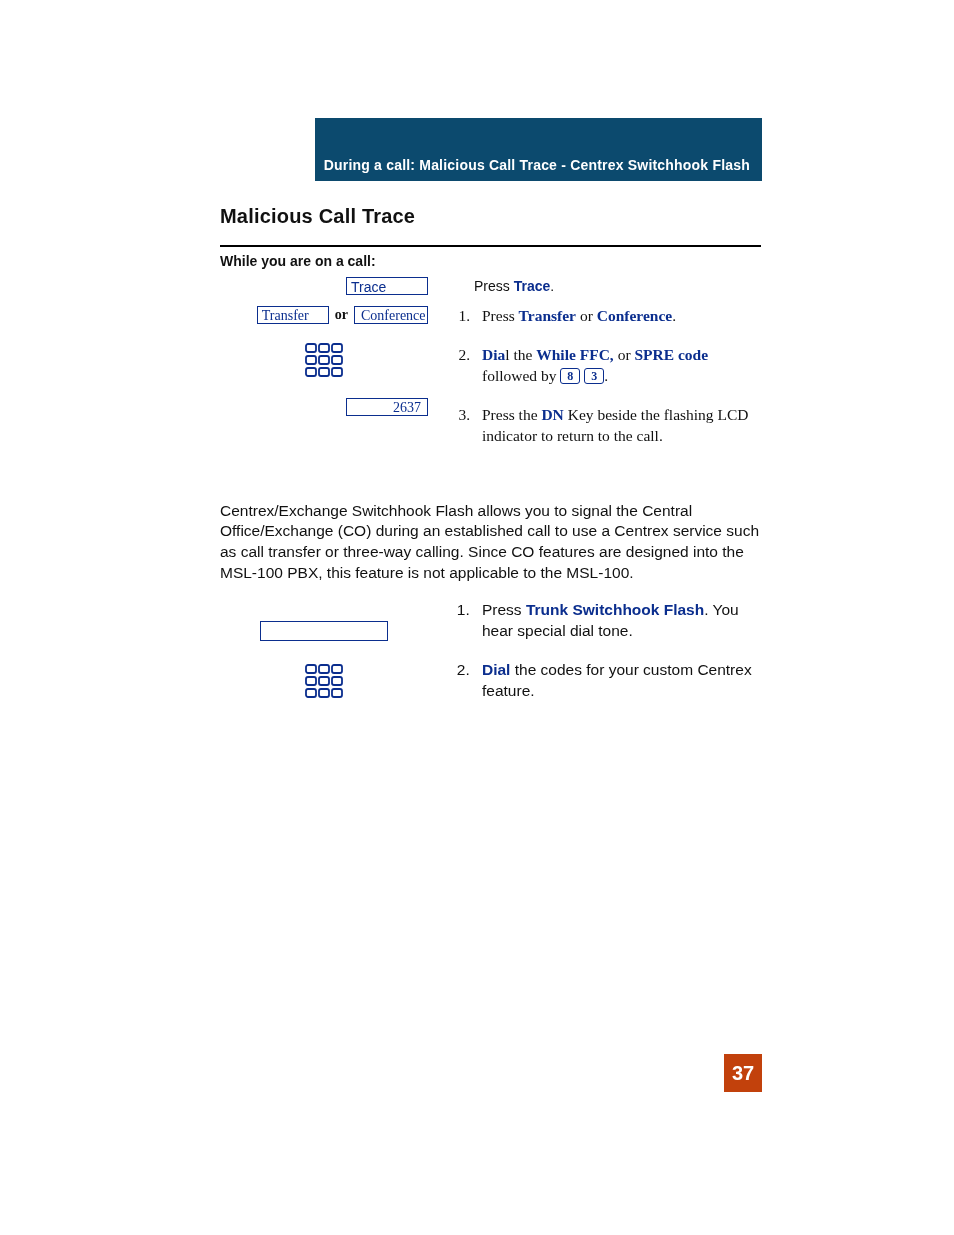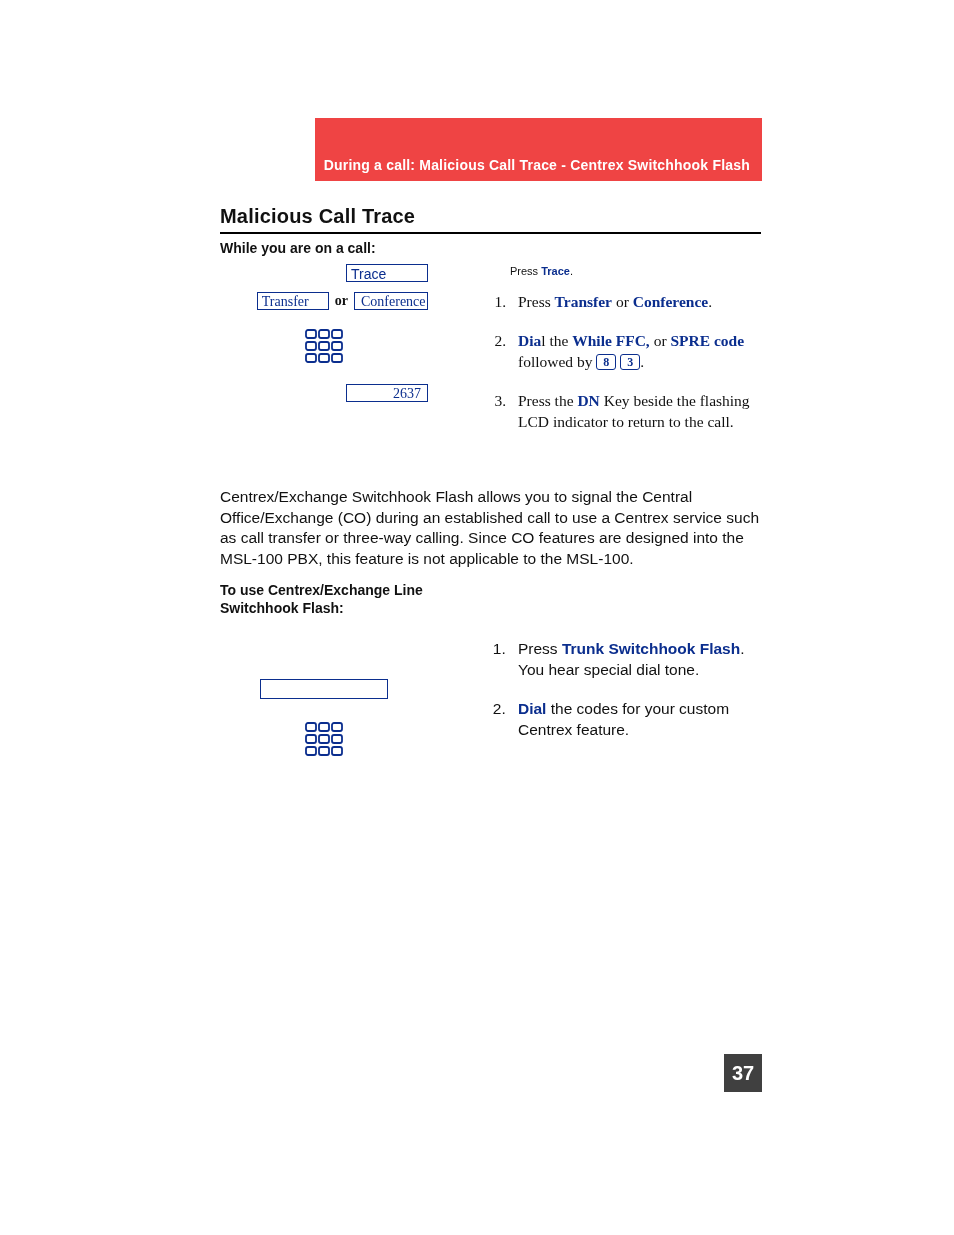--- a/index.html
+++ b/index.html
@@ -15,21 +15,21 @@
     width: 954px;
     height: 1235px;
     box-sizing: border-box;
   }
   .header-bar {
     position: absolute;
     top: 118px;
     left: 315px;
     width: 447px;
     height: 63px;
-    background: #ef4444;
+    background: #0c4a6e;
   }
   .header-text {
     position: absolute;
     right: 12px;
     bottom: 8px;
     color: #fff;
     font-size: 14px;
     font-weight: 700;
     letter-spacing: 0.2px;
     white-space: nowrap;
@@ -39,39 +39,38 @@
     top: 205px;
     left: 220px;
     width: 541px;
   }
   h2.section {
     font-size: 20px;
     font-weight: 700;
     margin: 0 0 2px 0;
     color: #111;
     border-bottom: 2px solid #000;
-    padding-bottom: 4px;
+    padding-bottom: 17px;
     letter-spacing: 0.2px;
   }
   p.body {
     font-size: 15.5px;
     line-height: 1.35;
     margin: 10px 0 12px 0;
     color: #111;
   }
   .sub-head {
     font-size: 14px;
     font-weight: 700;
     margin: 6px 0 8px 0;
   }
   .row {
     display: flex;
     align-items: flex-start;
     margin: 6px 0 10px 0;
-    gap: 36px;
   }
   .left-col {
     width: 228px;
     flex: 0 0 228px;
     display: flex;
     justify-content: flex-end;
     align-items: center;
     padding-right: 20px;
     box-sizing: border-box;
   }
@@ -151,30 +150,30 @@
   .keypad {
     display: inline-block;
   }
   .keypad svg { display: block; }
   .page-num-box {
     position: absolute;
     right: 192px;
     bottom: 143px;
     width: 38px;
     height: 38px;
-    background: #404040;
+    background: #c2410c;
     color: #fff;
     font-weight: 700;
     font-size: 20px;
     display: flex;
     align-items: center;
     justify-content: center;
   }
   .section2 { margin-top: 36px; }
-  .instr-line { font-size: 11px; }
+  .instr-line { font-size: 14px; }
 </style>
 </head>
 <body>
 
 <div class="page">
 
   <div class="header-bar">
     <div class="header-text">During a call: Malicious Call Trace - Centrex Switchhook Flash</div>
   </div>
 
@@ -232,26 +231,22 @@
           <li>
             <span>Press the </span><span class="kw">DN</span><span> Key beside the flashing LCD indicator to return to the call.</span>
           </li>
         </ol>
       </div>
     </div>
 
     <div class="section2">
       <p class="body">Centrex/Exchange Switchhook Flash allows you to signal the Central Office/Exchange (CO) during an established call to use a Centrex service such as call transfer or three-way calling. Since CO features are designed into the MSL-100 PBX, this feature is not applicable to the MSL-100.</p>
 
-      <div class="sub-head" style="line-height:1.25;">
-        <span>To use Centrex/Exchange Line</span><br>
-        <span>Switchhook Flash:</span>
-      </div>
-
-      <div class="row" style="align-items:flex-end; margin-top:22px;">
+
+      <div class="row" style="align-items:center; margin-top:16px;">
         <div class="left-col top" style="flex-direction:column; justify-content:flex-start; align-items:center; gap:22px;">
           <div style="display:flex; justify-content:center; width:100%;">
             <span class="btn-empty"></span>
           </div>
           <div class="keypad">
             <svg width="40" height="38" viewBox="0 0 40 38">
               <g fill="none" stroke="#0b2e8e" stroke-width="1.8">
                 <rect x="2" y="2" width="10" height="8" rx="2"></rect>
                 <rect x="15" y="2" width="10" height="8" rx="2"></rect>
                 <rect x="28" y="2" width="10" height="8" rx="2"></rect>

